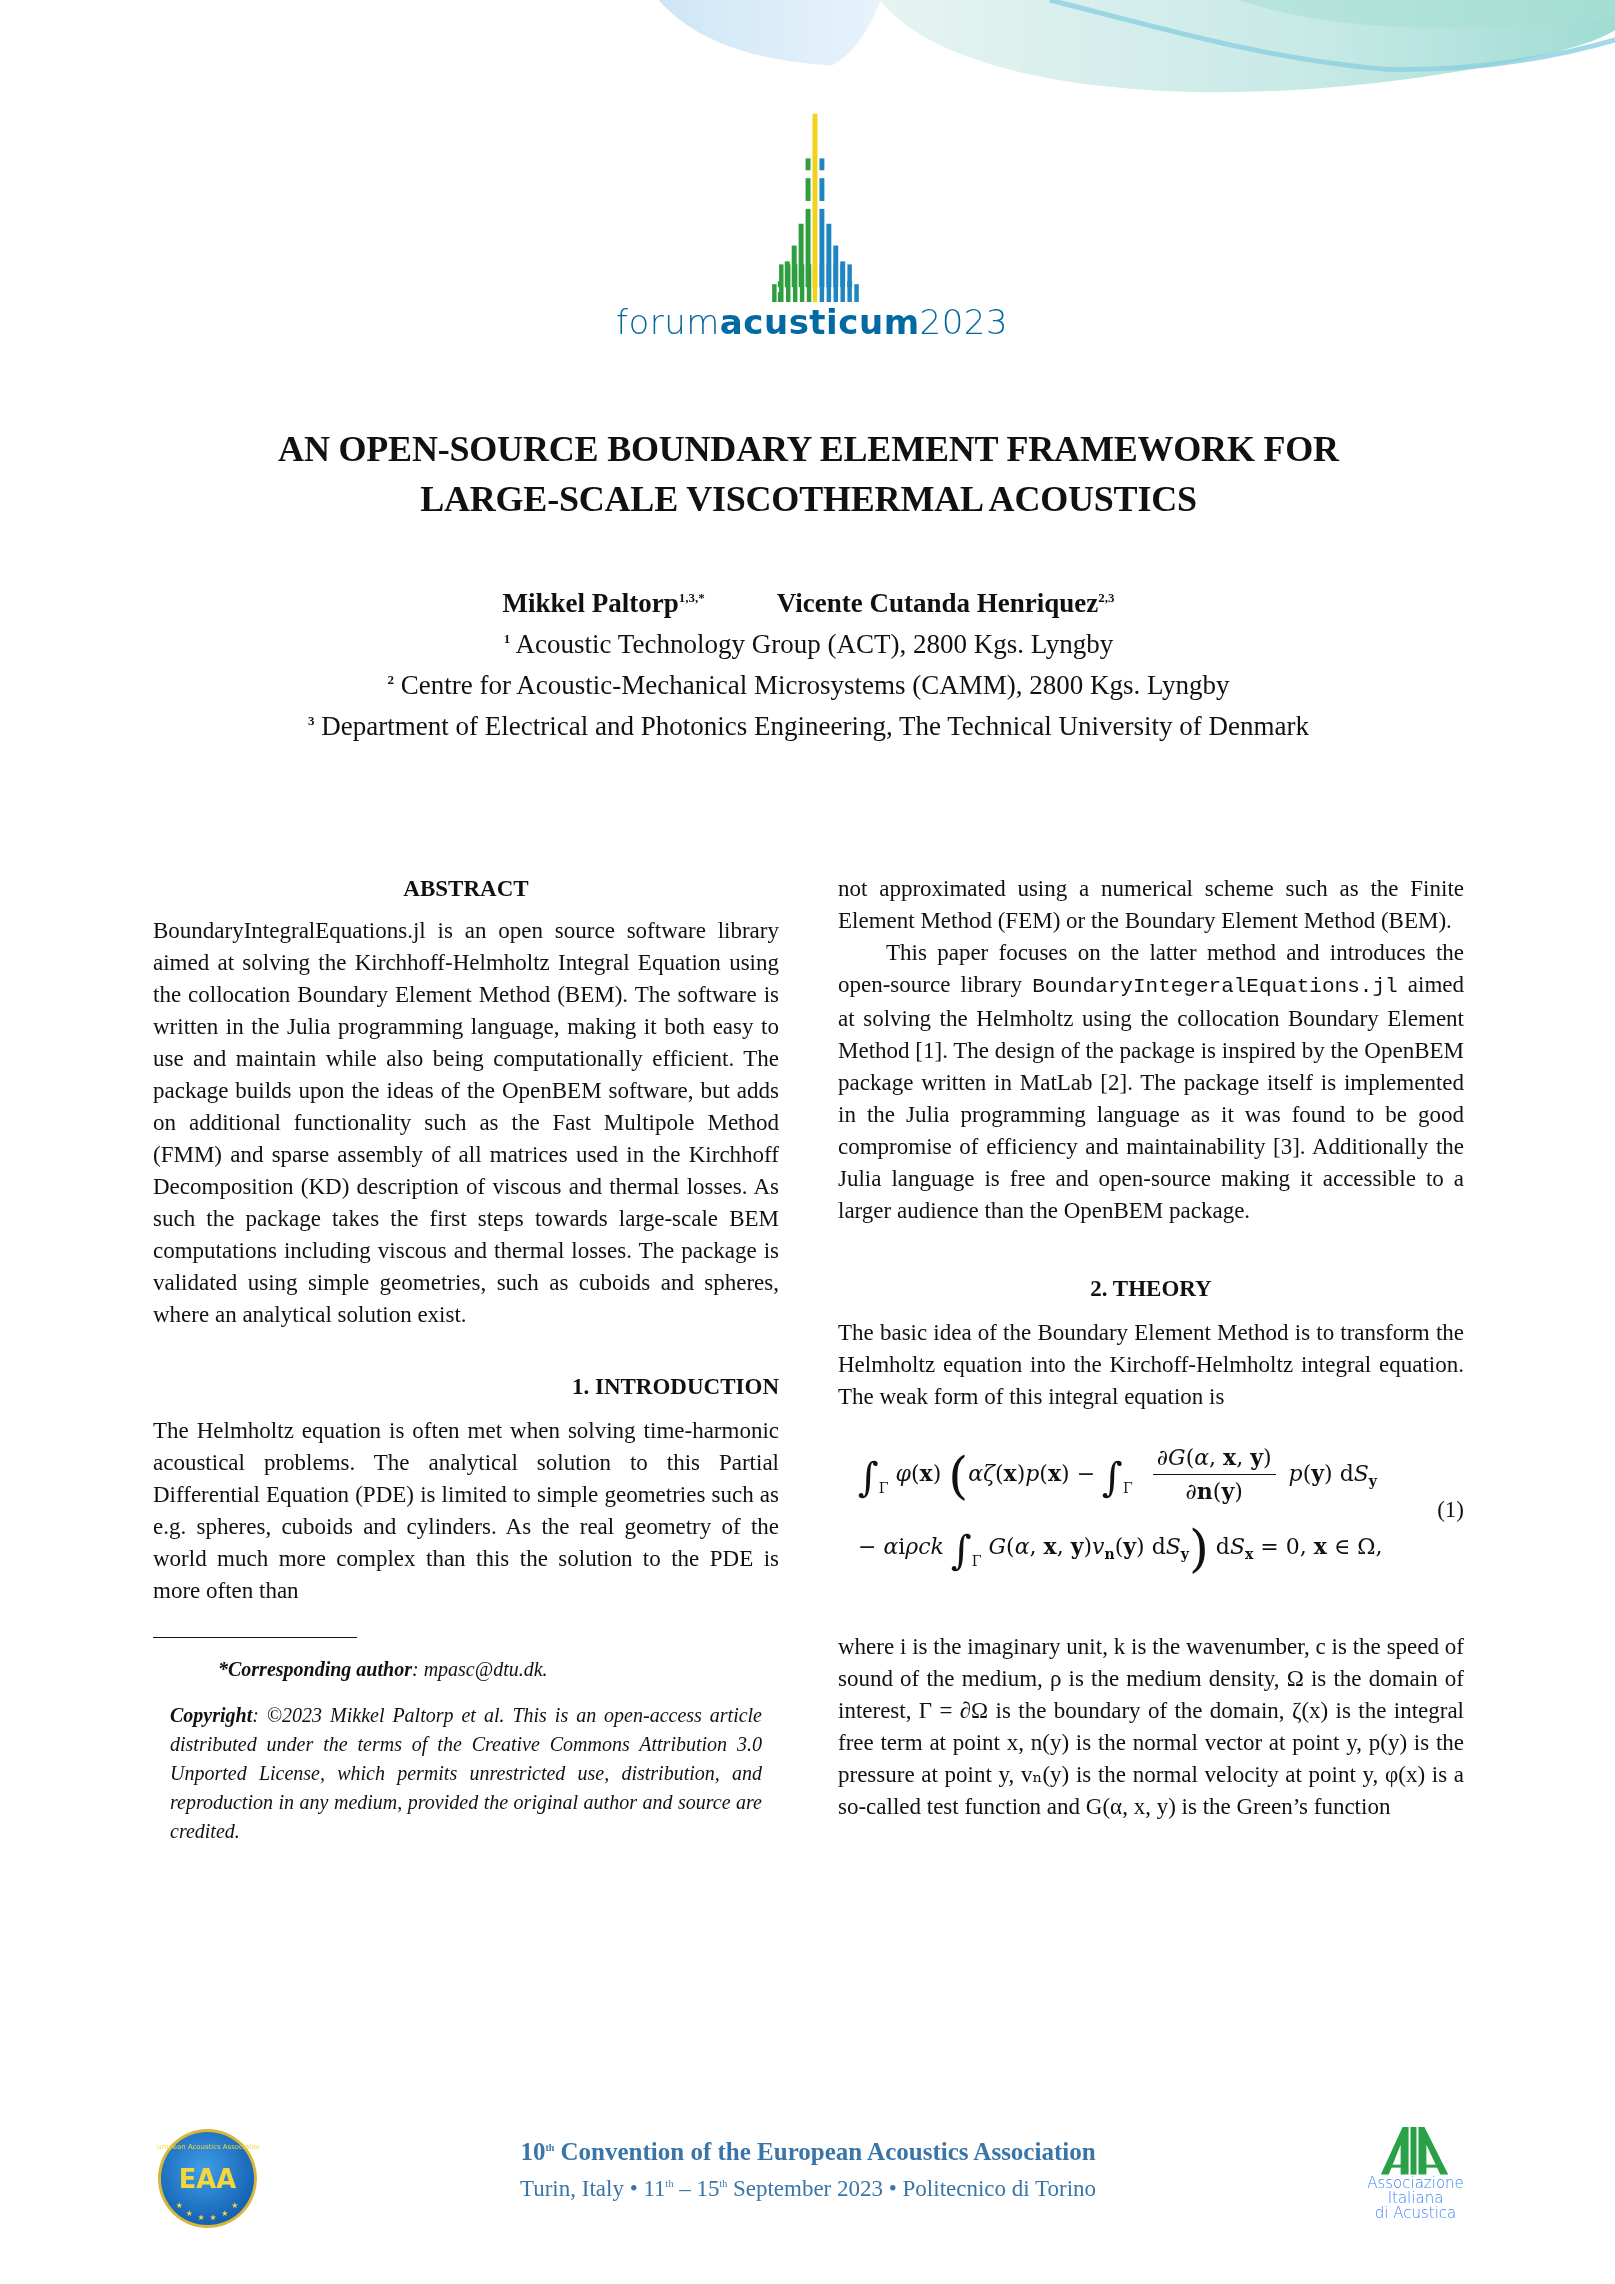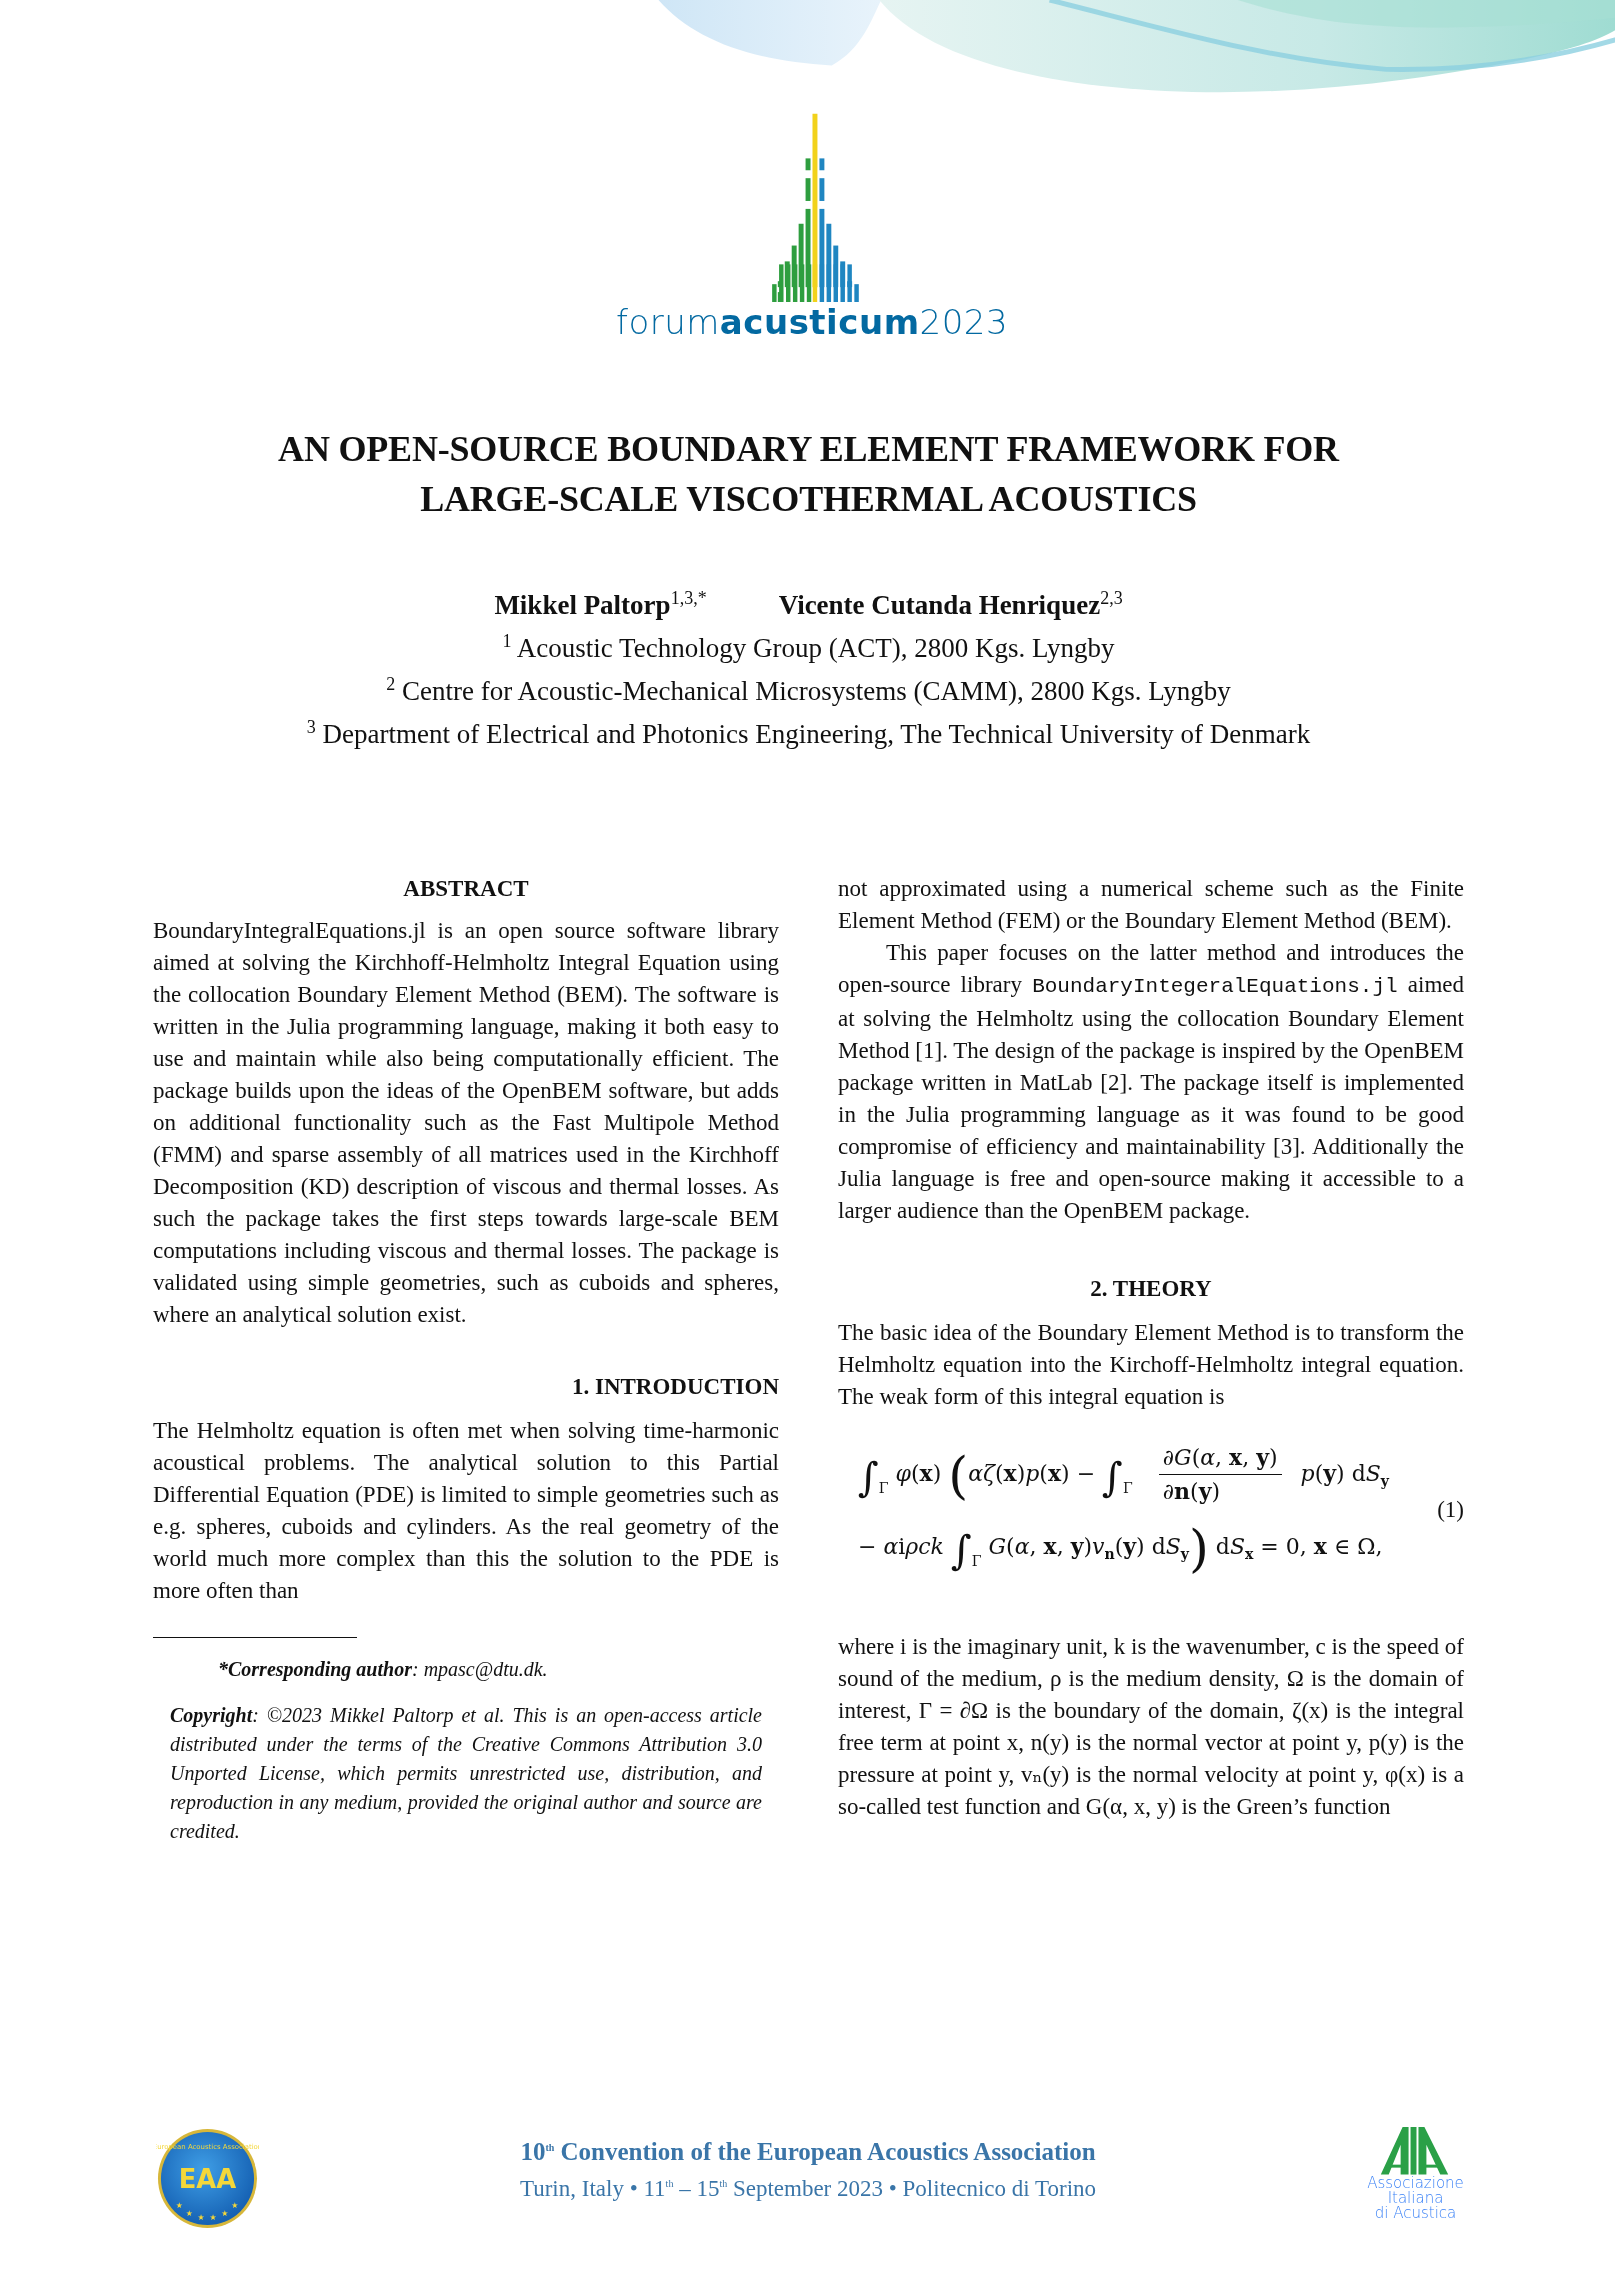--- a/index.html
+++ b/index.html
@@ -19,37 +19,37 @@
   .title {
     position: absolute; left: 149px; top: 424px; width: 1319px; text-align: center;
     font-weight: bold; font-size: 36px; line-height: 50px; letter-spacing: -0.2px;
   }
   .authors {
     position: absolute; left: 149px; top: 580px; width: 1319px; text-align: center;
     font-size: 27px; line-height: 36px;
   }
   .authors .names { font-weight: bold; }
   .authors .gap { display: inline-block; width: 59px; }
-  .authors sup { font-size: 18px; font-weight: normal; }
+  .authors sup { font-size: 13px; font-weight: bold; }
 
   .col { position: absolute; width: 626px; font-size: 23px; line-height: 32px; text-align: justify; }
   .col-left { left: 153px; top: 873px; }
   .col-right { left: 838px; top: 873px; }
   .h-section { text-align: center; font-weight: bold; font-size: 23px; margin: 0; }
   .p { margin: 0; }
   .indent { text-indent: 48px; }
   .mono { font-family: "Liberation Mono", "DejaVu Sans Mono", monospace; font-size: 21px; }
 
   .eq { position: relative; height: 194px; margin: 10px 0 14px 0; font-family: "DejaVu Serif", serif; font-size: 22px; }
   .eq .line1 { position: absolute; left: 20px; top: 18px; white-space: nowrap; }
   .eq .line2 { position: absolute; left: 20px; top: 107px; white-space: nowrap; }
   .eq .num { position: absolute; right: 0; top: 71px; font-family: "Liberation Serif", serif; font-size: 23px; }
   .int { font-size: 40px; vertical-align: -10px; }
   .sub { font-size: 14px; vertical-align: -12px; }
-  .frac { display: inline-block; vertical-align: middle; margin: 0 19px; }
+  .frac { display: inline-block; vertical-align: middle; text-align: center; margin: 0 13px; }
   .frac .n { display: block; border-bottom: 1.5px solid #111; padding: 0 4px; }
   .frac .d { display: block; padding: 0 4px; }
   .paren { font-size: 51px; vertical-align: -12px; font-weight: 100; }
   .b { font-weight: bold; }
   .i { font-style: italic; }
 
   .fn-rule { width: 204px; border-top: 1.5px solid #111; margin: 30px 0 6px 0; }
   .fn { font-size: 20px; line-height: 29px; font-style: italic; text-align: justify; margin: 17px; }
   .fn .first { padding-left: 48px; }
 

